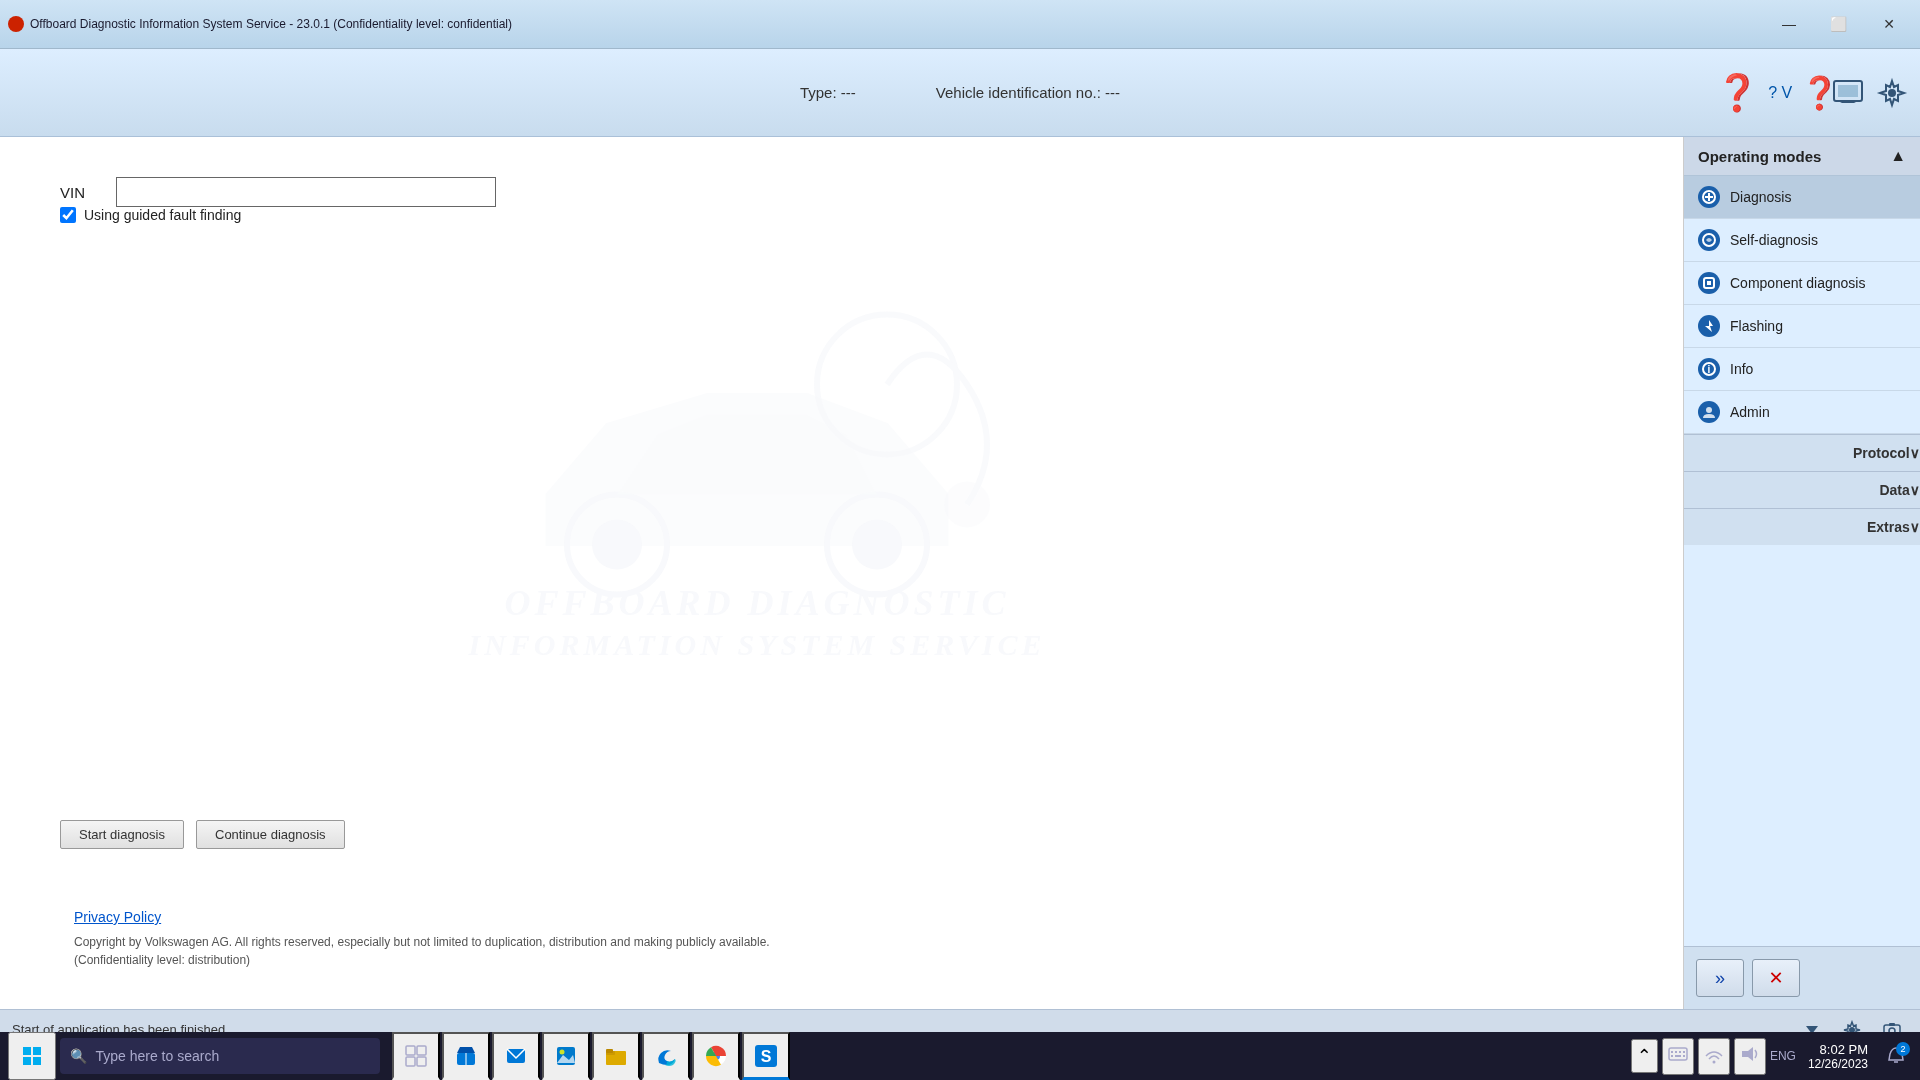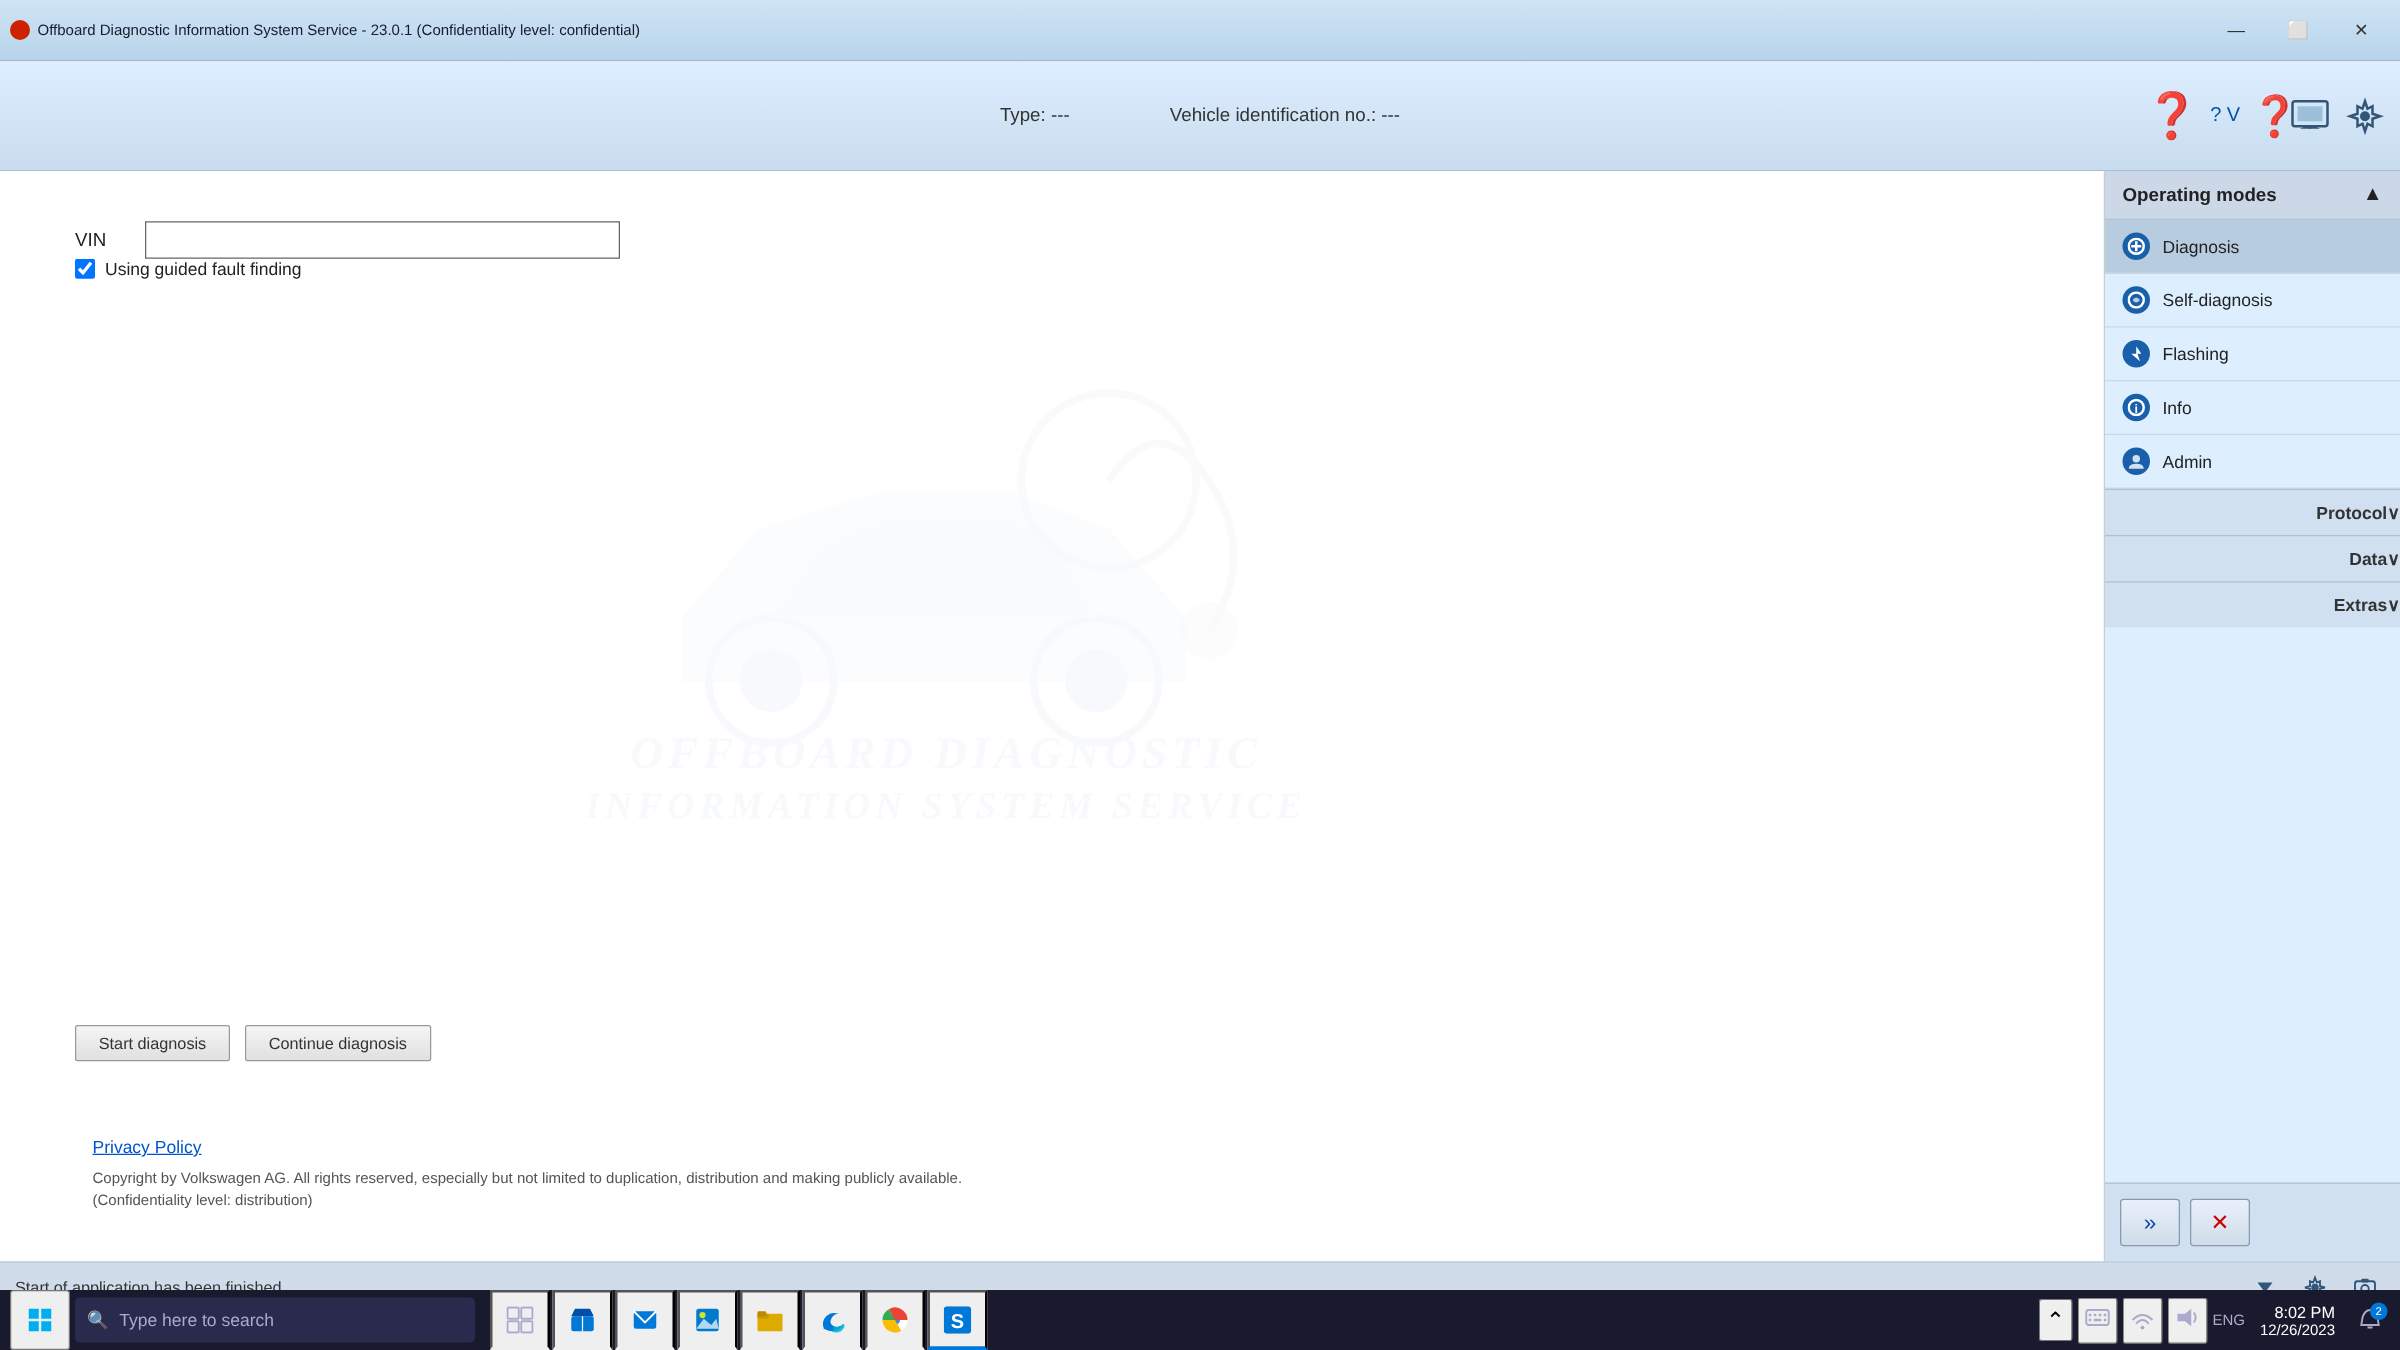--- a/index.html
+++ b/index.html
@@ -497,20 +497,29 @@
     <div class="sidebar-item">
       <div class="sidebar-icon icon-blue">
         <svg width="14" height="14" viewBox="0 0 14 14">
             <circle cx="7" cy="7" r="6" fill="none" stroke="white" stroke-width="2"></circle>
             <path d="M4 7 Q7 3 10 7 Q7 11 4 7" fill="white" opacity="0.7"></path>
           </svg>
       </div>
       <span>Self-diagnosis</span>
     </div>
 
+    <div class="sidebar-item">
+      <div class="sidebar-icon icon-blue">
+        <svg width="14" height="14" viewBox="0 0 14 14">
+            <rect x="2" y="2" width="10" height="10" rx="2" fill="none" stroke="white" stroke-width="2"></rect>
+            <rect x="5" y="5" width="4" height="4" fill="white"></rect>
+          </svg>
+      </div>
+      <span>Component diagnosis</span>
+    </div>
 
     <div class="sidebar-item">
       <div class="sidebar-icon icon-blue">
         <svg width="14" height="14" viewBox="0 0 14 14">
             <polygon points="7,1 11,7 8,7 10,13 3,7 7,7" fill="white"></polygon>
           </svg>
       </div>
       <span>Flashing</span>
     </div>
 

